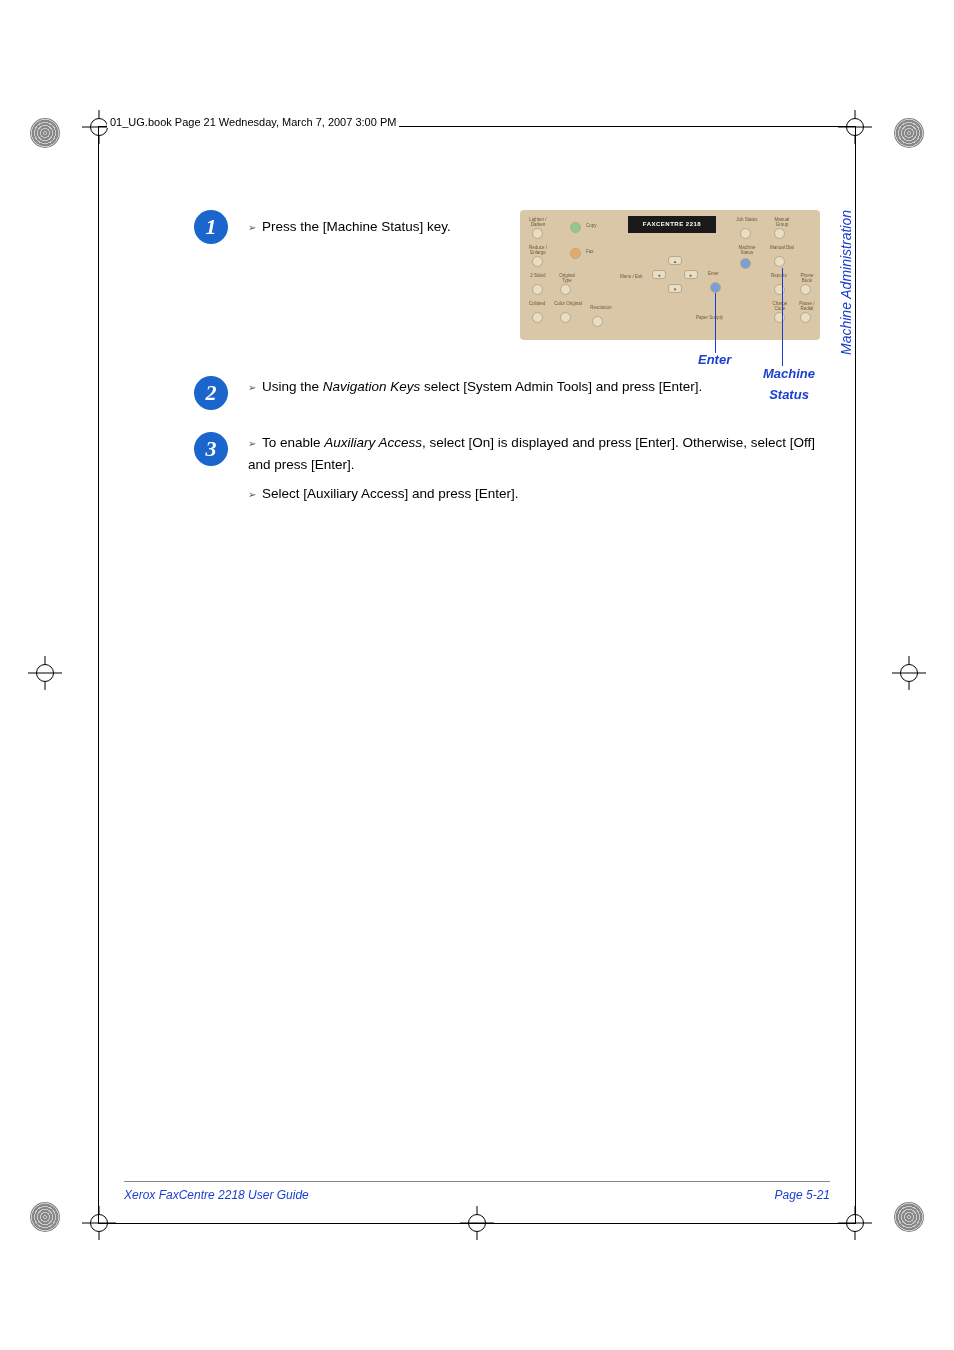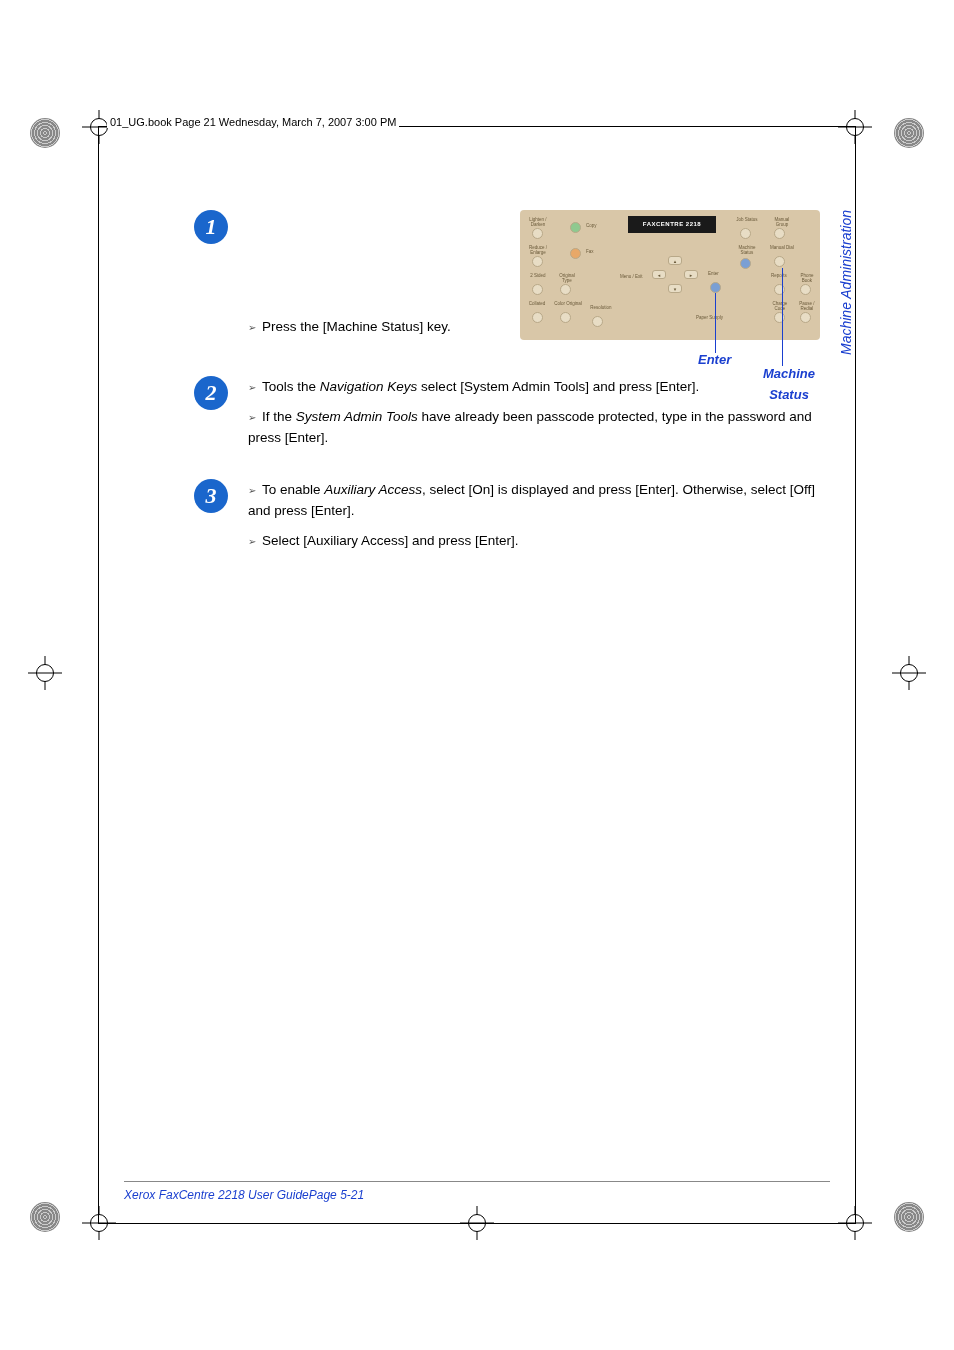--- a/index.html
+++ b/index.html
@@ -112,25 +112,25 @@
   .side-tab {
     position:absolute; right:100px; top:210px;
     writing-mode: vertical-rl; transform: rotate(180deg);
     color:#1a3fcf; font-style:italic; font-size:14px;
     font-weight:500;
   }
 
   .footer {
     position:absolute; bottom:148px; left:124px; right:124px;
     border-top:1px solid #888; padding-top:6px;
-    display:flex; justify-content:flex-start;
+    display:flex; justify-content:space-between;
     color:#1a3fcf; font-style:italic; font-size:12px;
   }
 
-  .step1-row { display:flex; align-items:flex-end; gap:20px; }
+  .step1-row { display:flex; align-items:flex-start; gap:20px; }
 </style>
 </head>
 <body>
 
 <div class="reg-mark reg-tl"></div>
 <div class="reg-mark reg-tr"></div>
 <div class="reg-mark reg-bl"></div>
 <div class="reg-mark reg-br"></div>
 
 <div class="cross-mark c-tl">
@@ -233,22 +233,21 @@
           <div class="callout-line" style="top:58px;left:262px;height:98px;"></div>
           <div class="callout" style="top:154px;left:234px;width:70px;">Machine Status</div>
         </div>
       </div>
     </div>
   </div>
 
   <div class="step" style="margin-top:30px;">
     <div class="step-num">2</div>
     <div class="step-body">
-      <div class="bullet"><span class="arrow">➢</span><span>Tools the </span><em>Navigation Keys</em><span> select [System Admin Tools] and press [Enter].</span></div>
-      <div class="bullet"><span class="arrow">➢</span><span>If the </span><em>System Admin Tools</em><span> have already been passcode protected, type in the password and press [Enter].</span></div>
+      <div class="bullet"><span class="arrow">➢</span><span>Using the </span><em>Navigation Keys</em><span> select [System Admin Tools] and press [Enter].</span></div>
     </div>
   </div>
 
   <div class="step">
     <div class="step-num">3</div>
     <div class="step-body">
       <div class="bullet"><span class="arrow">➢</span><span>To enable </span><em>Auxiliary Access</em><span>, select [On] is displayed and press [Enter]. Otherwise, select [Off] and press [Enter].</span></div>
       <div class="bullet"><span class="arrow">➢</span><span>Select [Auxiliary Access] and press [Enter].</span></div>
     </div>
   </div>

